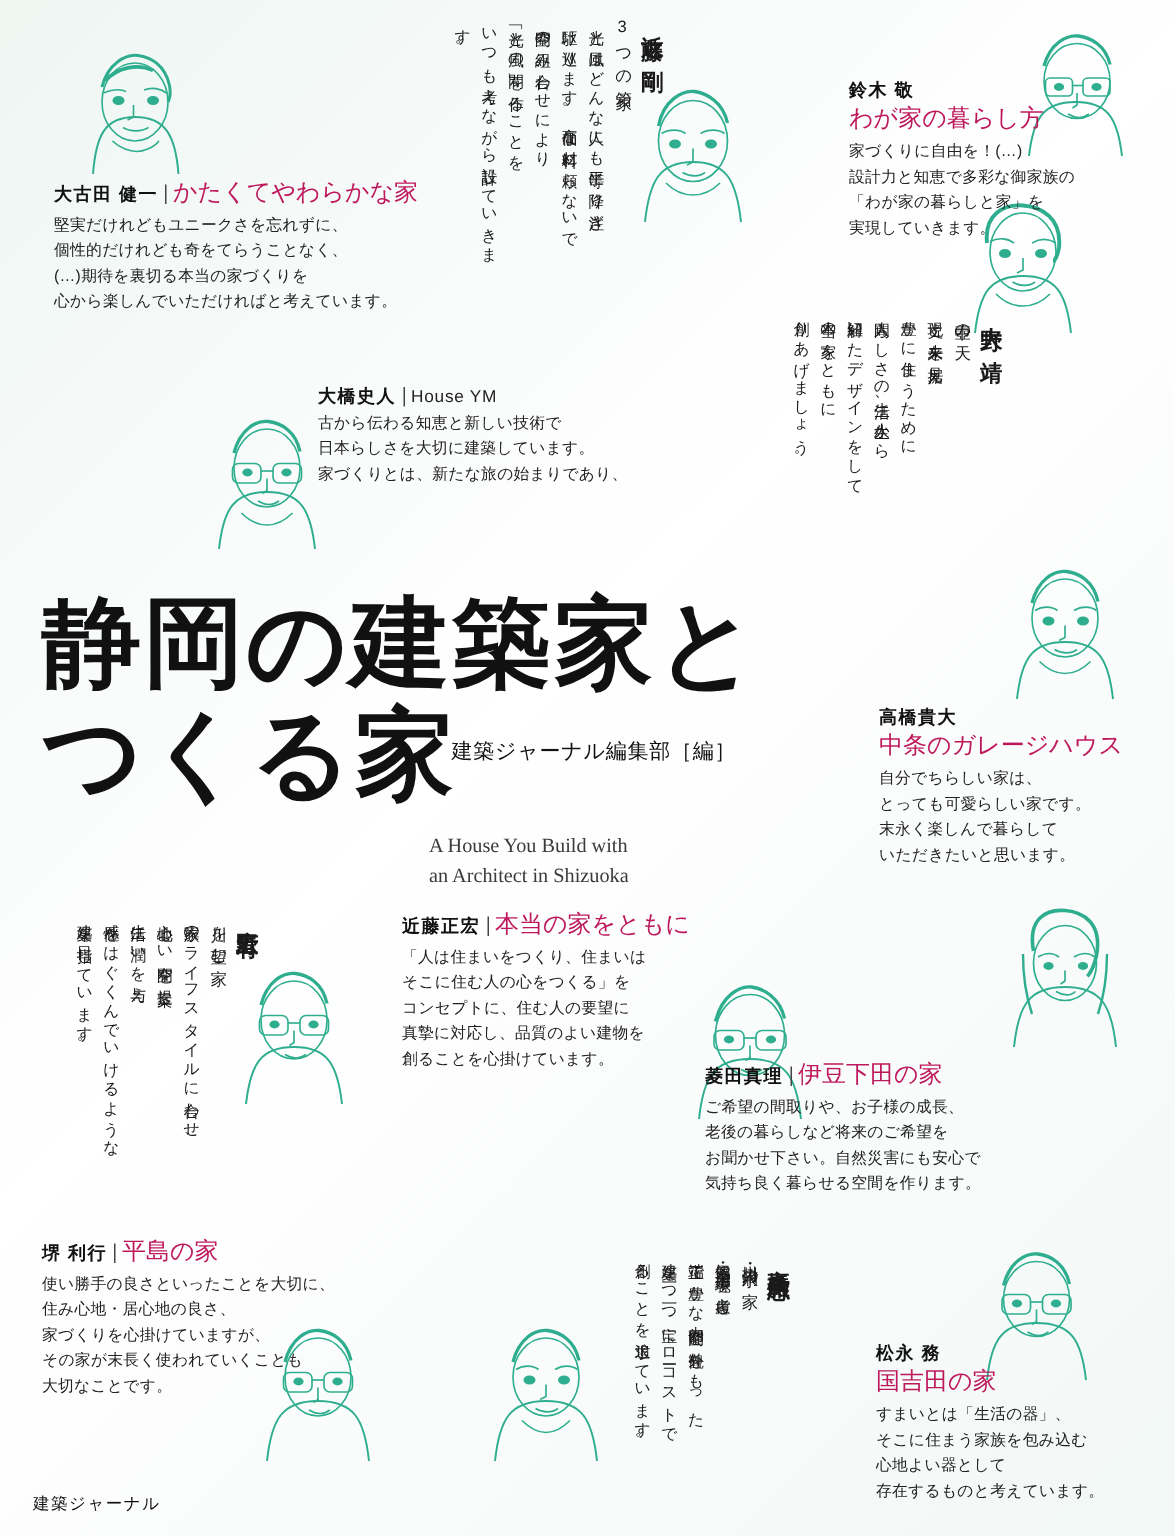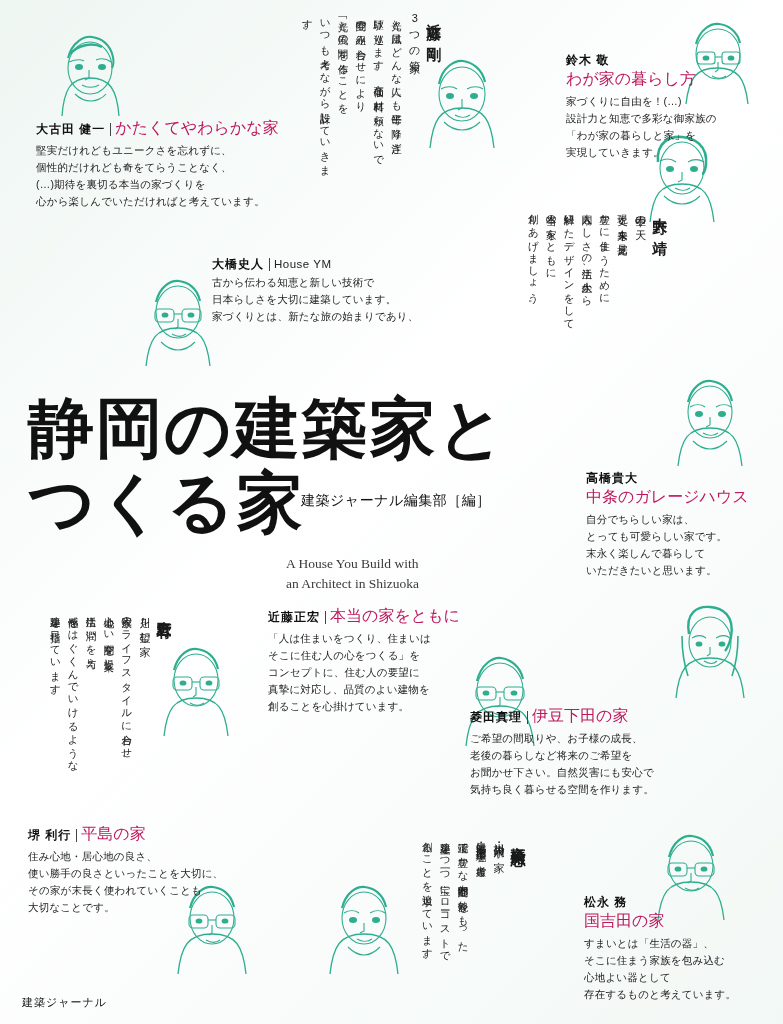--- a/index.html
+++ b/index.html
@@ -382,22 +382,23 @@
       <div>気持ち良く暮らせる空間を作ります。</div>
     </div>
   </div>
 
   <div class="block" style="left:28px;top:824px;">
     <div class="nameline">
       <span class="pname">堺 利行</span>
       <span class="work-jp">平島の家</span>
     </div>
     <div class="body">
+      <div>使い勝手の良さといったことを大切に、</div>
       <div>住み心地・居心地の良さ、</div>
-      <div>使い勝手の良さといったことを大切に、</div>
+      <div>家づくりを心掛けていますが、</div>
       <div>その家が末長く使われていくことも</div>
       <div>大切なことです。</div>
     </div>
   </div>
 
   <div class="vblock" style="left:418px;top:834px;height:160px;">
     <div class="vname">高橋雅志</div>
     <div class="vbody" style="font-size:11px;">掛川・滴水の家</div>
     <div class="vbody">気候・四季風土・環境を考慮し、</div>
     <div class="vbody">端正で豊かな内部空間と外観をもった</div>

